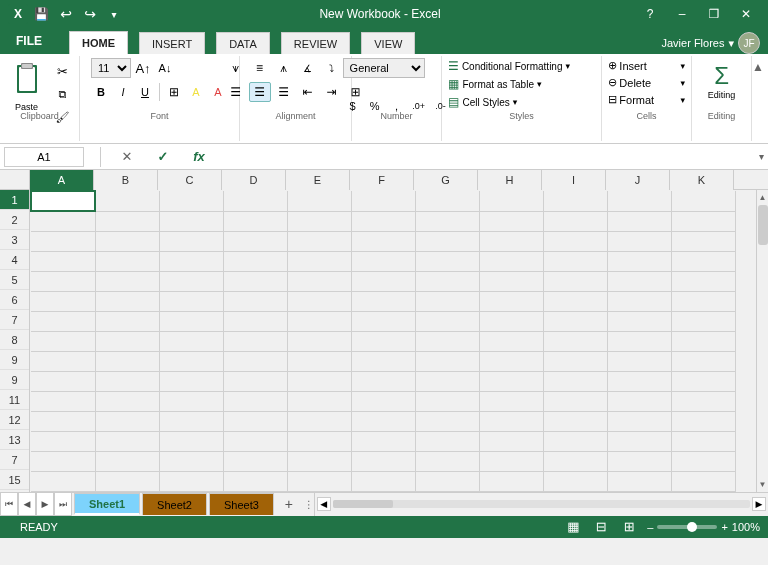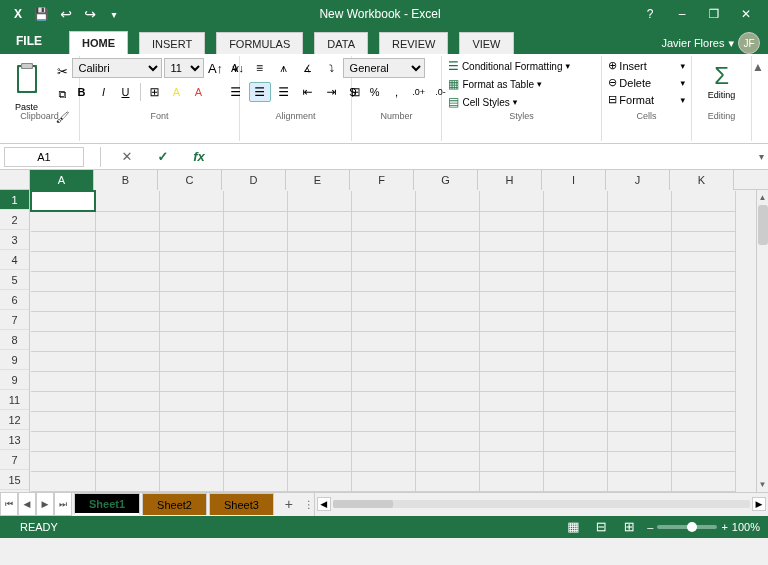--- a/index.html
+++ b/index.html
@@ -126,21 +126,21 @@
     .underline-lbl { text-decoration: underline; }
 
     
     .align-group { min-width: 110px; }
     .align-row { display: flex; gap: 2px; margin-bottom: 2px; }
     .align-btn { width: 22px; height: 20px; display: flex; align-items: center; justify-content: center; cursor: pointer; border-radius: 2px; font-size: 12px; }
     .align-btn.active { background: #dceefb; border: 1px solid #7bb; }
 
     
     .number-group { min-width: 90px; }
-    .num-format-select { width: 82px; height: 20px; font-size: 11px; border: 1px solid #bbb; padding: 1px 2px; margin-bottom: 2px; }
+    .num-format-select { width: 82px; height: 20px; font-size: 11px; border: 1px solid #bbb; padding: 1px 2px; margin-bottom: 16px; }
 
     
     .styles-group { min-width: 160px; }
     .styles-btn {
       display: flex; align-items: center; gap: 3px; cursor: pointer; padding: 1px 4px; border-radius: 2px; font-size: 11px; white-space: nowrap;
     }
 
     
     .cells-group { min-width: 90px; }
     .cells-btn {
@@ -295,21 +295,21 @@
       border: 1px solid #ccc;
       border-bottom: none;
       cursor: pointer;
       font-size: 11px;
       display: flex;
       align-items: center;
       background: #a16207;
       margin-left: 2px;
     }
     .sheet-tab.active {
-      background: #000000;
+      background: #7dd3fc;
       border-bottom: 2px solid white;
       font-weight: bold;
       color: #217346;
     }
     .add-sheet-btn { width: 22px; height: 22px; display: flex; align-items: center; justify-content: center; cursor: pointer; font-size: 14px; color: #555; margin-left: 4px; }
     .hscroll-arrow { width: 14px; height: 14px; display: flex; align-items: center; justify-content: center; cursor: pointer; font-size: 9px; border: 1px solid #ccc; background: white; }
     .hscroll-track { flex: 1; height: 8px; background: #e0e0e0; margin: 0 2px; border-radius: 2px; }
     .hscroll-thumb { width: 60px; height: 8px; background: #ccc; border-radius: 2px; }
 
     
@@ -356,21 +356,20 @@
     <div class="win-btn">–</div>
     <div class="win-btn">❐</div>
     <div class="win-btn close">✕</div>
   </div>
 </div>
 
 <div id="ribbon-tabs" style="display:flex;align-items:flex-end;">
   <div class="file-tab">FILE</div>
   <div class="ribbon-tab active">HOME</div>
   <div class="ribbon-tab">INSERT</div>
-  <div class="ribbon-tab">FORMULAS</div>
   <div class="ribbon-tab">DATA</div>
   <div class="ribbon-tab">REVIEW</div>
   <div class="ribbon-tab">VIEW</div>
   <div style="flex:1;"></div>
   <div class="user-info" style="padding-right:8px;">
     <span>Javier Flores</span>
     <span>▾</span>
     <div class="user-avatar" style="background:#9a8; display:flex;align-items:center;justify-content:center;font-size:10px;color:white;">JF</div>
   </div>
 </div>
@@ -395,23 +394,20 @@
         <div class="small-btn">⧉</div>
         <div class="small-btn">🖌</div>
       </div>
     </div>
     <div class="ribbon-group-label">Clipboard</div>
   </div>
 
   <div class="ribbon-group font-group">
     <div class="ribbon-group-content" style="flex-direction:column;gap:2px;padding-bottom:16px;">
       <div class="font-row">
-        <select class="font-select">
-          <option>Calibri</option>
-        </select>
         <select class="font-size-select">
           <option>11</option>
         </select>
         <div class="font-btn" style="font-size:13px;">A↑</div>
         <div class="font-btn" style="font-size:11px;">A↓</div>
       </div>
       <div class="font-row">
         <button class="font-btn bold">B</button>
         <button class="font-btn italic-lbl">I</button>
         <button class="font-btn underline-lbl">U</button>

